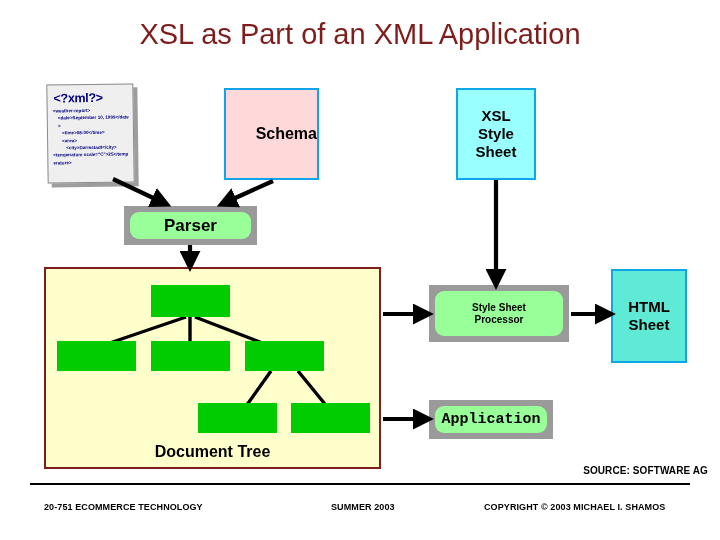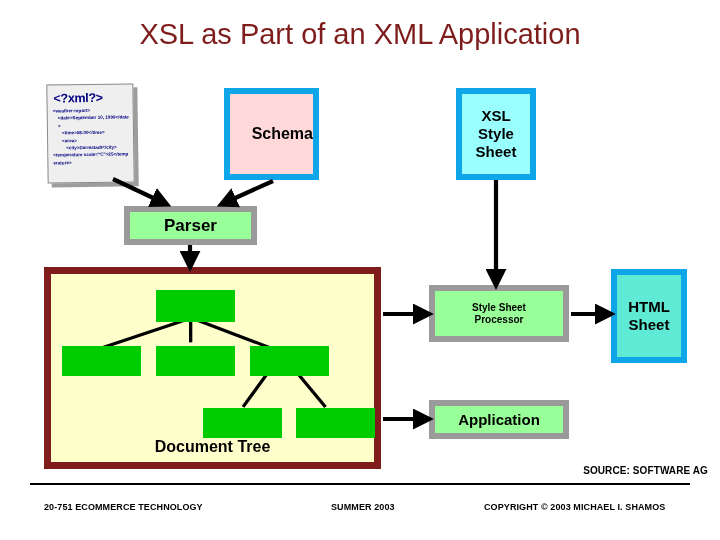--- a/index.html
+++ b/index.html
@@ -59,21 +59,21 @@
     word-break: break-all;
   }
   #xml-doc .xml-body span { display: block; }
   #xml-doc .xml-body .i1 { padding-left: 5px; }
   #xml-doc .xml-body .i2 { padding-left: 9px; }
   #xml-doc .xml-body .i3 { padding-left: 13px; }
 
   
   .plain-box {
     position: absolute;
-    border: 6px solid #0ea5e9;
+    border: 2px solid #0ea5e9;
     box-sizing: border-box;
     display: flex;
     align-items: center;
     justify-content: center;
     text-align: center;
     font-weight: bold;
     line-height: 1.18;
   }
   #schema-box {
     left: 224px; top: 88px; width: 95px; height: 92px;
@@ -104,37 +104,38 @@
     height: 100%;
     background: #99ff99;
     box-sizing: border-box;
     display: flex;
     align-items: center;
     justify-content: center;
     text-align: center;
     font-weight: bold;
     line-height: 1.15;
     color: #000000;
+    border-radius: 9px;
   }
   #parser-box { left: 124px; top: 206px; width: 133px; height: 39px; }
   #parser-box > .inner { font-size: 17px; }
   #ss-processor-box { left: 429px; top: 285px; width: 140px; height: 57px; }
   #ss-processor-box > .inner { font-size: 10px; }
-  #application-box { left: 429px; top: 400px; width: 140px; height: 39px; }
+  #application-box { left: 429px; top: 400px; width: 124px; height: 39px; font-family: Liberation Mono, monospace; }
   #application-box > .inner { font-size: 15px; }
 
   
   #document-tree-panel {
     position: absolute;
     left: 44px;
     top: 267px;
     width: 337px;
     height: 202px;
     background: #ffffcc;
-    border: 7px solid #7f1d1d;
+    border: 2px solid #7f1d1d;
     box-sizing: border-box;
   }
   #document-tree-panel .tree-node {
     position: absolute;
     background: #00cc00;
   }
   #document-tree-label {
     position: absolute;
     left: 0;
     bottom: 6px;

